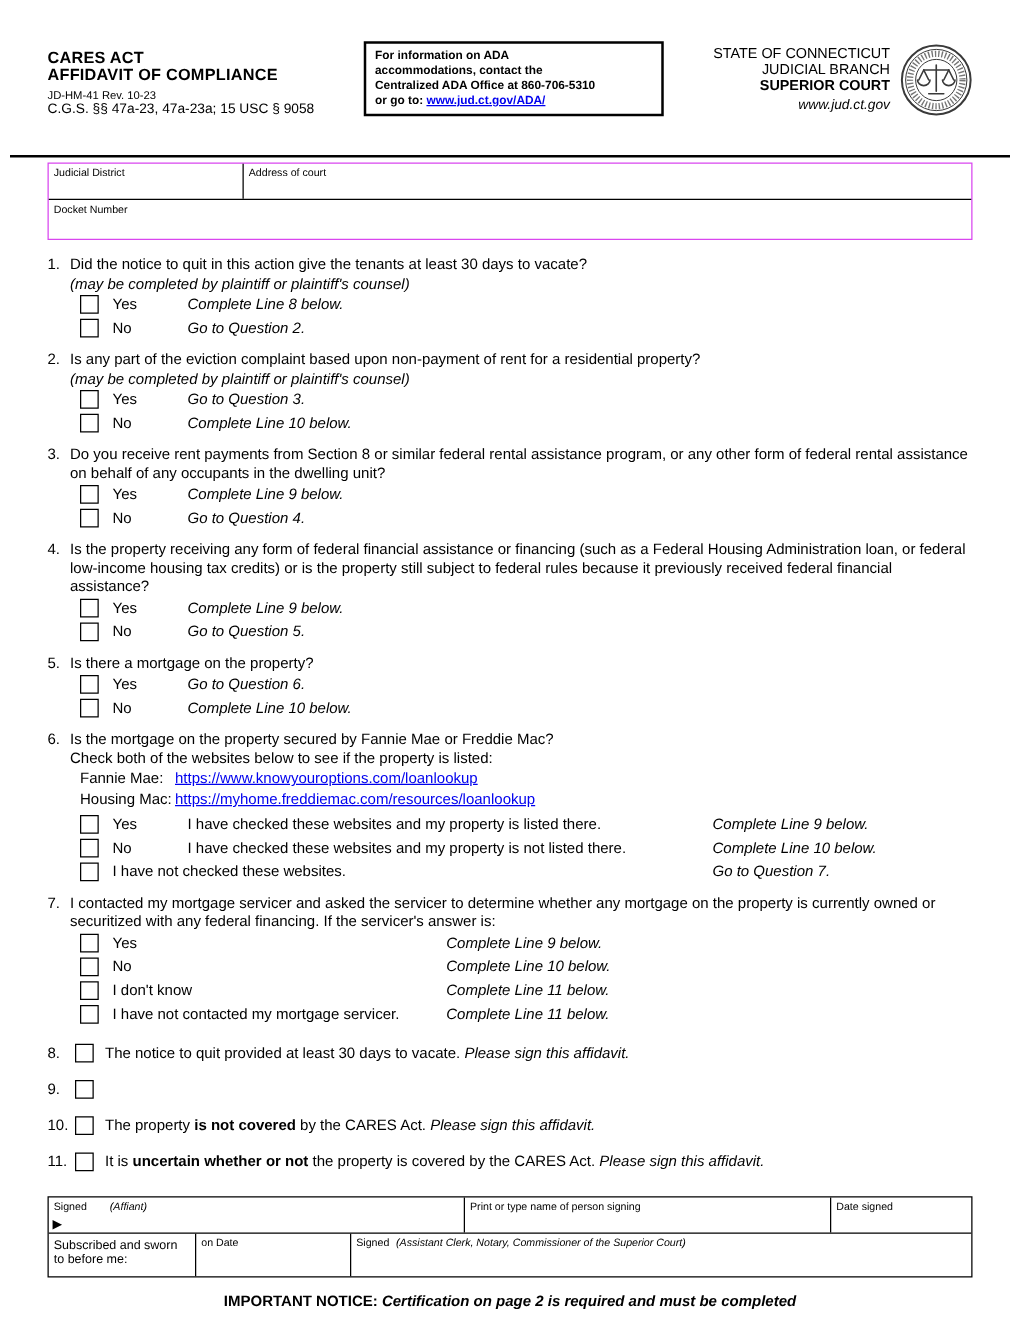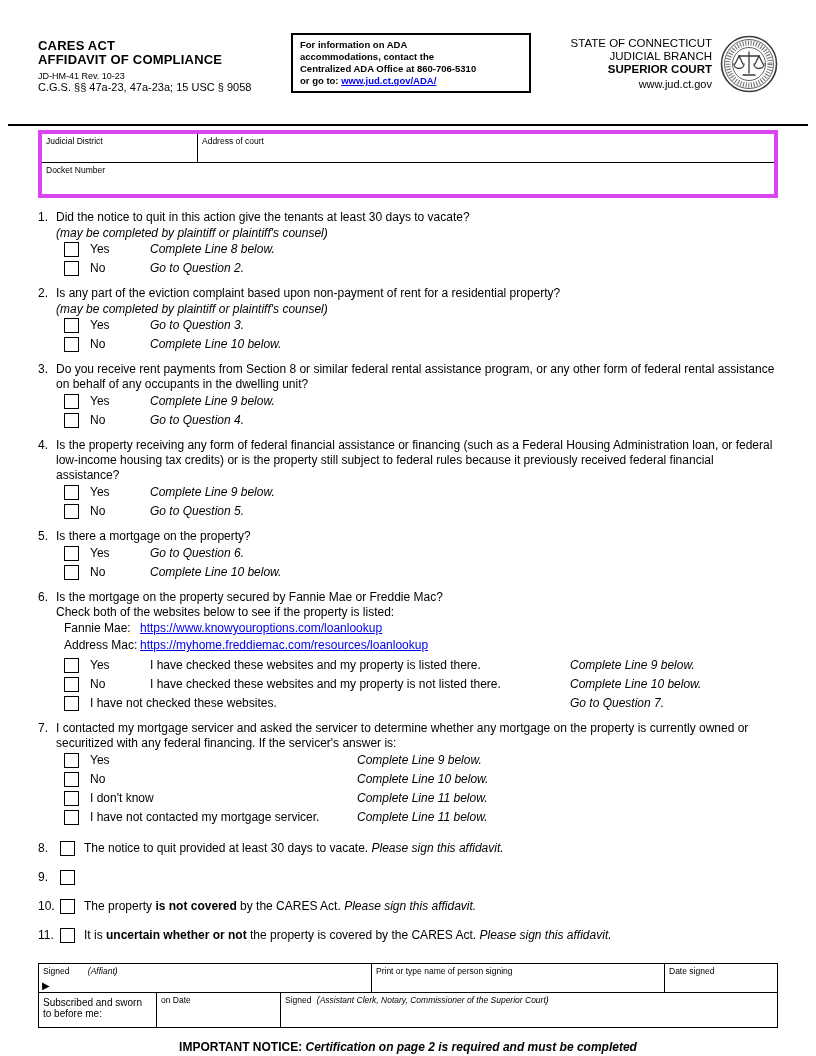--- a/index.html
+++ b/index.html
@@ -10,26 +10,26 @@
   .header{display:flex;align-items:flex-end;padding:33px 38px 0}
   .h-left{width:253px}
   .t1,.t2{font-size:13px;font-weight:700;line-height:14px;letter-spacing:.2px}
   .h-code{font-size:9px;line-height:11px;margin-top:4px}
   .h-statutes{font-size:11px;line-height:11px}
   .ada-box{width:222px;border:2px solid #000;padding:4px 7px;font-size:9.5px;font-weight:700;line-height:12px}
   .link{color:#0000EE;text-decoration:underline;cursor:pointer}
   .h-right{margin-left:auto;display:flex;gap:8px;align-items:flex-start}
   .h-court{text-align:right;font-size:11.5px;line-height:13px;padding-top:2px;white-space:nowrap}
   .h-court .court{font-weight:700}
-  .h-court .site{font-size:11px;margin-top:2px}
+  .h-court .site{font-style:italic;font-size:11px;margin-top:2px}
 
   .divider{height:2px;background:#000;margin:31px 8px 0}
 
   
-  .ctable{margin:4px 38px 0;border:4px solid #d946ef}
+  .ctable{margin:4px 38px 0;border:1px solid #d946ef}
   .crow{display:flex}
   .crow + .crow{border-top:1px solid #000}
   .ccell{position:relative}
   .ccell + .ccell{border-left:1px solid #000}
   .flabel{display:block;font-size:8.5px;line-height:10px;padding:2px 0 0 4px}
   .flabel i{font-style:italic}
 
   
   .content{padding:0 38px;font-size:12px}
   .q{margin-top:8px}
@@ -204,21 +204,21 @@
         <span class="cb"></span>
         <span class="opt-label">No</span>
         <span class="instr">Complete Line 10 below.</span>
       </div>
     </div>
 
     <div class="q">
       <div class="q-head"><span class="q-num">6.</span><span>Is the mortgage on the property secured by Fannie Mae or Freddie Mac?</span></div>
       <div class="q-sub">Check both of the websites below to see if the property is listed:</div>
       <div class="qlinks"><span class="qlink-label">Fannie Mae:</span><a class="link">https://www.knowyouroptions.com/loanlookup</a></div>
-      <div class="qlinks"><span class="qlink-label">Address Mac:</span><a class="link">https://myhome.freddiemac.com/resources/loanlookup</a></div>
+      <div class="qlinks"><span class="qlink-label">Housing Mac:</span><a class="link">https://myhome.freddiemac.com/resources/loanlookup</a></div>
       <div class="opt" style="margin-top:5px">
         <span class="cb"></span>
         <span class="opt-label">Yes</span>
         <span class="opt-desc">I have checked these websites and my property is listed there.</span>
         <span class="instr">Complete Line 9 below.</span>
       </div>
       <div class="opt">
         <span class="cb"></span>
         <span class="opt-label">No</span>
         <span class="opt-desc">I have checked these websites and my property is not listed there.</span>

